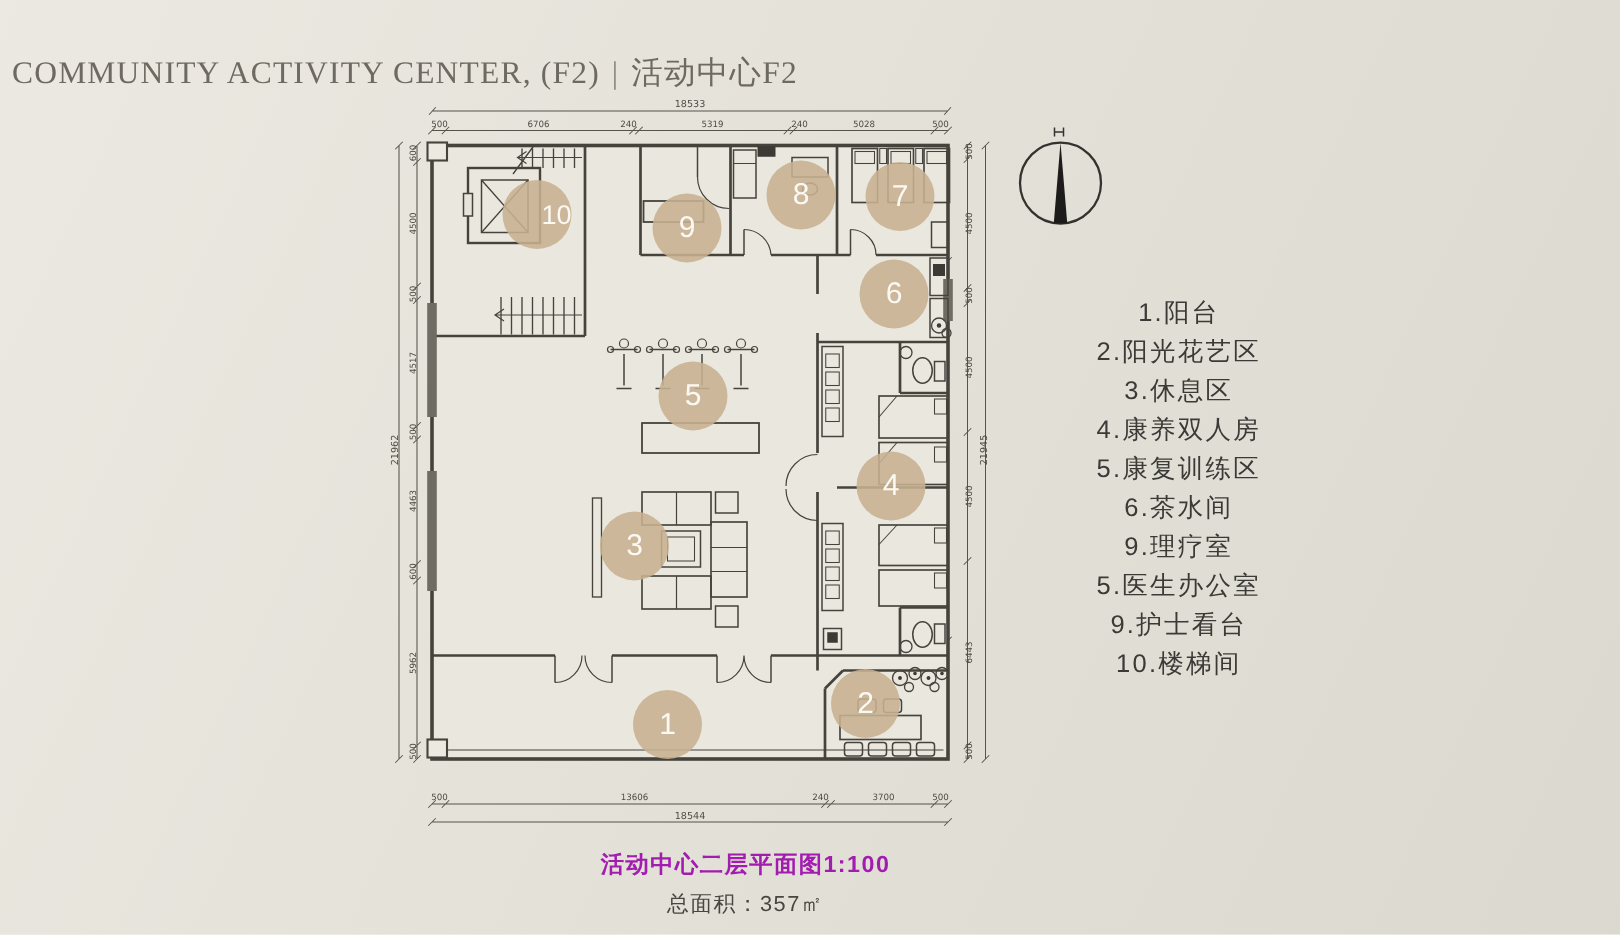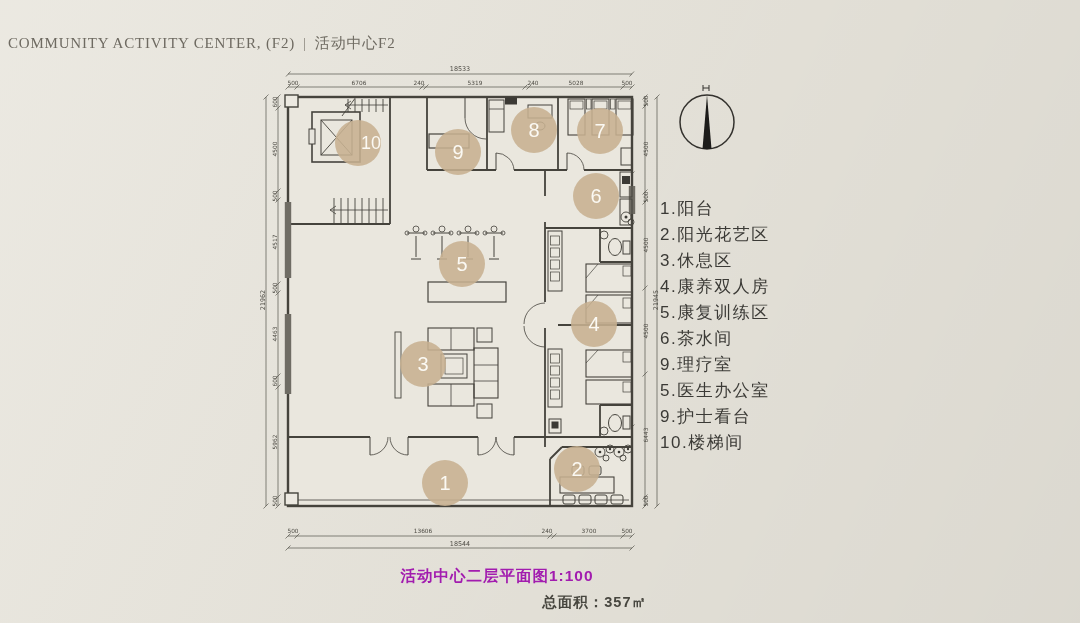--- a/index.html
+++ b/index.html
@@ -1,28 +1,28 @@
 <!DOCTYPE html>
 <html><head>
 <meta charset="utf-8">
 <style>
   html,body{margin:0;padding:0;}
   .canvas{position:relative;width:1080px;height:623px;background:#e7e4db;overflow:hidden;
           font-family:"Liberation Sans",sans-serif;}
   .canvas::after{content:"";position:absolute;inset:0;pointer-events:none;
           background:linear-gradient(115deg,rgba(255,255,255,.18),rgba(0,0,0,.02) 55%,rgba(0,0,0,.05));}
   .title{position:absolute;left:8px;top:34px;font-family:"Liberation Serif",serif;
-         font-size:15px;color:#6e6a61;letter-spacing:.8px;white-space:nowrap;z-index:3;}
+         font-size:21px;color:#6e6a61;letter-spacing:.8px;white-space:nowrap;z-index:3;}
   .title .sep{margin:0 8px;color:#8a867d;}
-  .legend{position:absolute;left:660px;top:196px;z-index:3;}
+  .legend{position:absolute;left:731px;top:196px;z-index:3;text-align:center;}
   .legend ul{list-style:none;margin:0;padding:0;}
   .legend li{font-size:17px;line-height:26px;color:#3b3a36;letter-spacing:1.5px;white-space:nowrap;}
   .caption{position:absolute;left:347px;top:566px;width:300px;text-align:center;z-index:3;}
   .caption .c1{font-size:15.5px;font-weight:700;color:#a21caf;letter-spacing:1px;}
-  .caption .c2{font-size:14.5px;font-weight:700;color:#47463f;margin-top:6px;letter-spacing:1px;text-align:right;}
+  .caption .c2{font-size:14.5px;font-weight:400;color:#47463f;margin-top:6px;letter-spacing:1px;}
   .marker{position:absolute;width:46px;height:46px;border-radius:50%;
           background:rgba(199,177,145,.88);color:#fbf9f3;display:flex;align-items:center;
           justify-content:center;font-size:20px;z-index:2;}
   .marker.small{font-size:18px;}
   svg{position:absolute;z-index:1;}
   svg text{font-family:"DejaVu Sans",sans-serif;font-size:5.8px;fill:#4e4c45;}
   svg text.dt{font-size:6.4px;}
   .w{stroke:#45433c;fill:none;}
   .f{stroke:#45433c;fill:none;}
   .dim{stroke:#55534b;stroke-width:.7;fill:none;}

